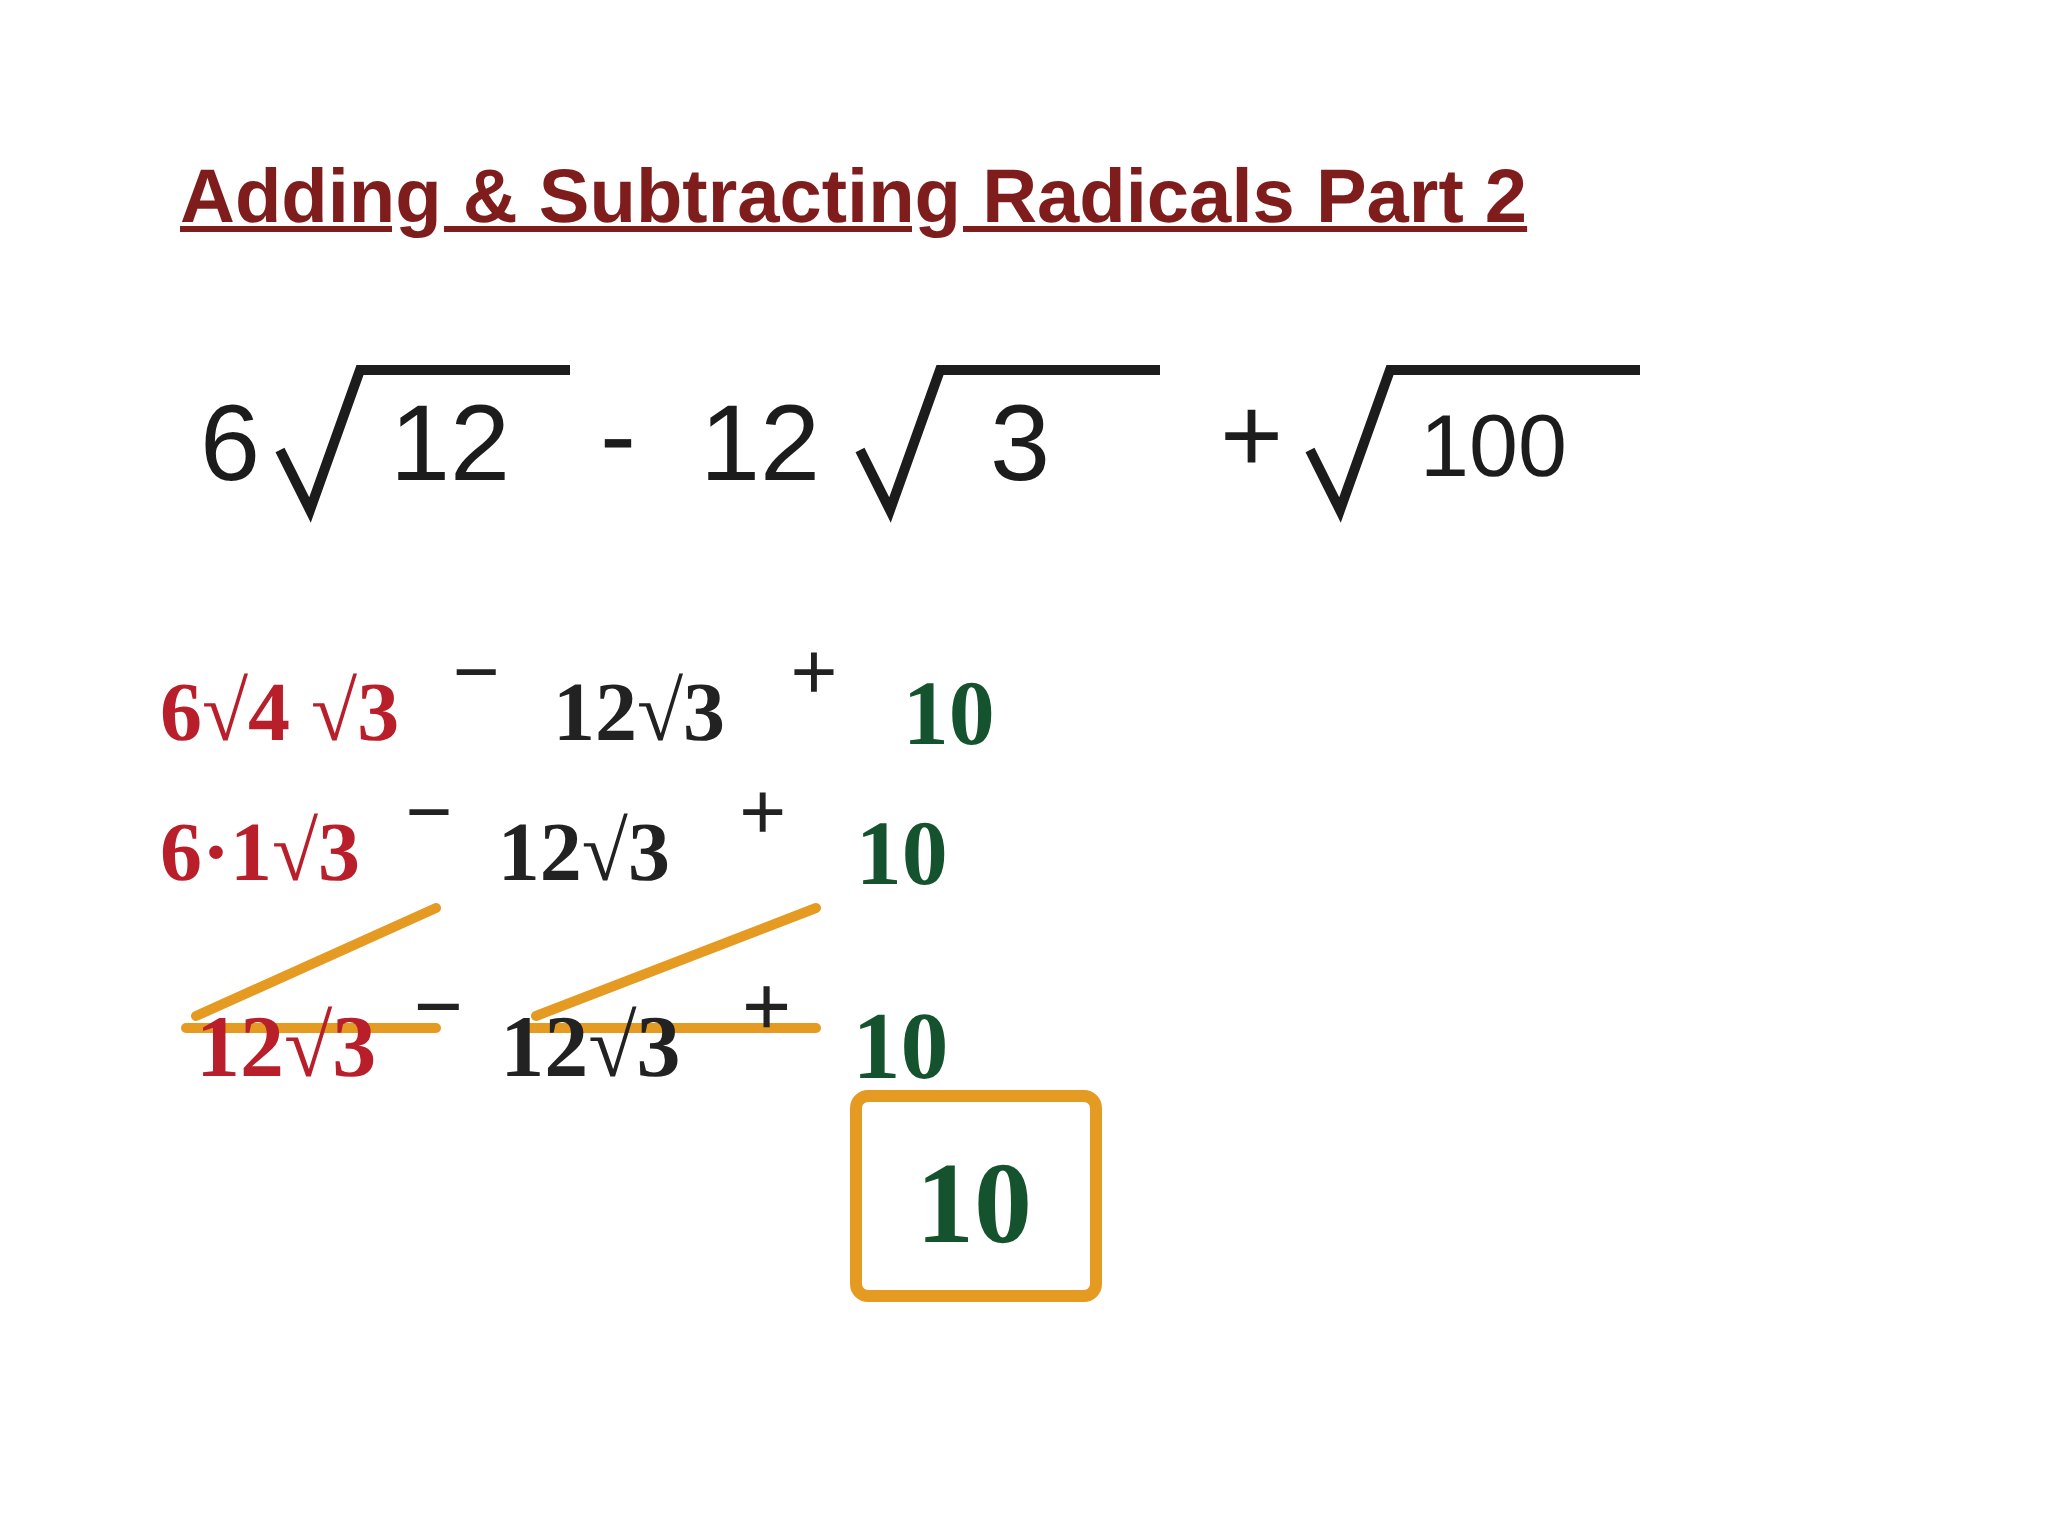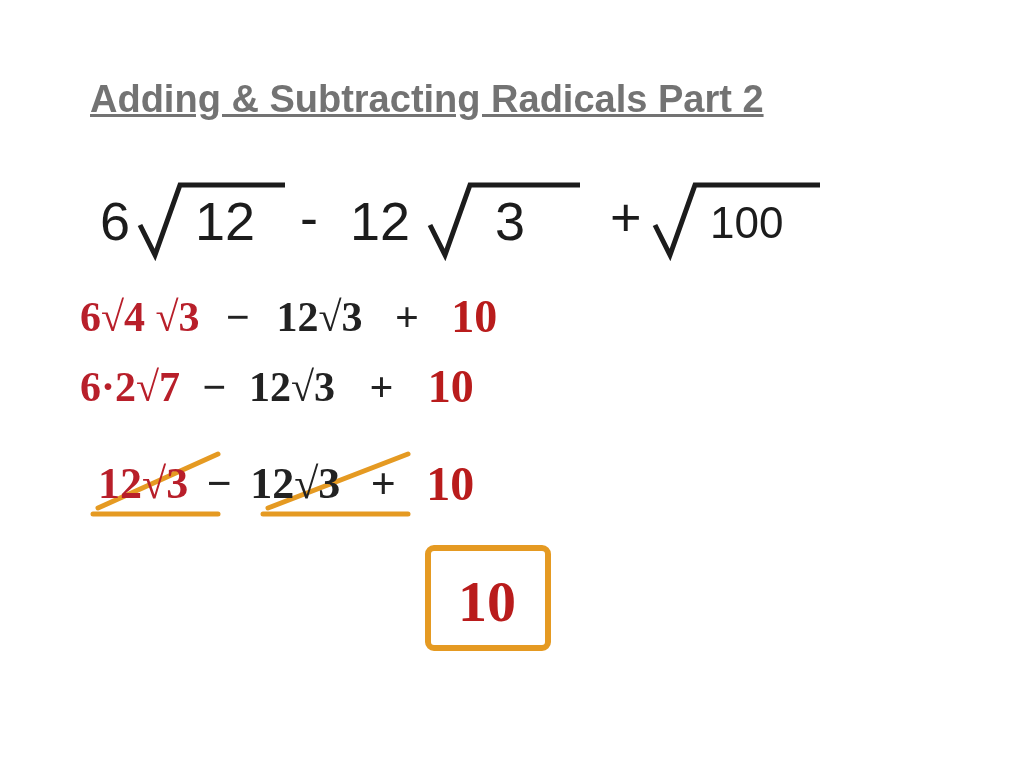--- a/index.html
+++ b/index.html
@@ -11,43 +11,43 @@
     font-family: Arial, Helvetica, sans-serif;
     overflow: hidden;
   }
   .title {
     position: absolute;
     left: 90px;
     top: 78px;
     font-size: 38px;
     font-weight: bold;
     text-decoration: underline;
-    color: #737373;
+    color: #7f1d1d;
   }
   .problem {
     position: absolute;
     left: 100px;
     top: 170px;
     width: 820px;
     height: 110px;
   }
   .hand {
     font-family: "Comic Sans MS", "Segoe Script", cursive;
     font-weight: bold;
   }
   .line2 { position:absolute; left:80px;  top:290px; }
   .line3 { position:absolute; left:80px;  top:360px; }
   .line4 { position:absolute; left:98px;  top:456px; }
   .answerbox { position:absolute; left:420px; top:540px; }
 
   .red   { color:#b81f2a; }
   .blk   { color:#222; }
-  .blue  { color:#b91c1c; }
+  .blue  { color:#14532d; }
 
-  .seg { display:inline-block; vertical-align:middle; }
+  .seg { display:inline-block; vertical-align:middle;margin-top:40px; }
 
   svg { overflow:visible; }
 </style>
 </head>
 <body>
 
 <div class="title">Adding &amp; Subtracting Radicals Part 2</div>
 
 <div class="problem">
   <svg width="820" height="110" viewBox="0 0 820 110">
@@ -73,21 +73,21 @@
 
 <div class="line2">
   <span class="hand red seg" style="font-size:42px">6√4 √3</span>
   <span class="hand blk seg" style="font-size:42px;margin:0 22px">−</span>
   <span class="hand blk seg" style="font-size:42px">12√3</span>
   <span class="hand blk seg" style="font-size:42px;margin:0 28px">+</span>
   <span class="hand blue seg" style="font-size:46px">10</span>
 </div>
 
 <div class="line3">
-  <span class="hand red seg" style="font-size:42px">6·2√7</span>
+  <span class="hand red seg" style="font-size:42px">6·1√3</span>
   <span class="hand blk seg" style="font-size:42px;margin:0 18px">−</span>
   <span class="hand blk seg" style="font-size:42px">12√3</span>
   <span class="hand blk seg" style="font-size:42px;margin:0 30px">+</span>
   <span class="hand blue seg" style="font-size:46px">10</span>
 </div>
 
 <div class="line4" style="width:600px;height:70px">
   <svg width="600" height="80" style="position:absolute;left:0;top:0">
 
     <line x1="-5" y1="58" x2="120" y2="58" stroke="#e59a22" stroke-width="5" stroke-linecap="round"></line>

